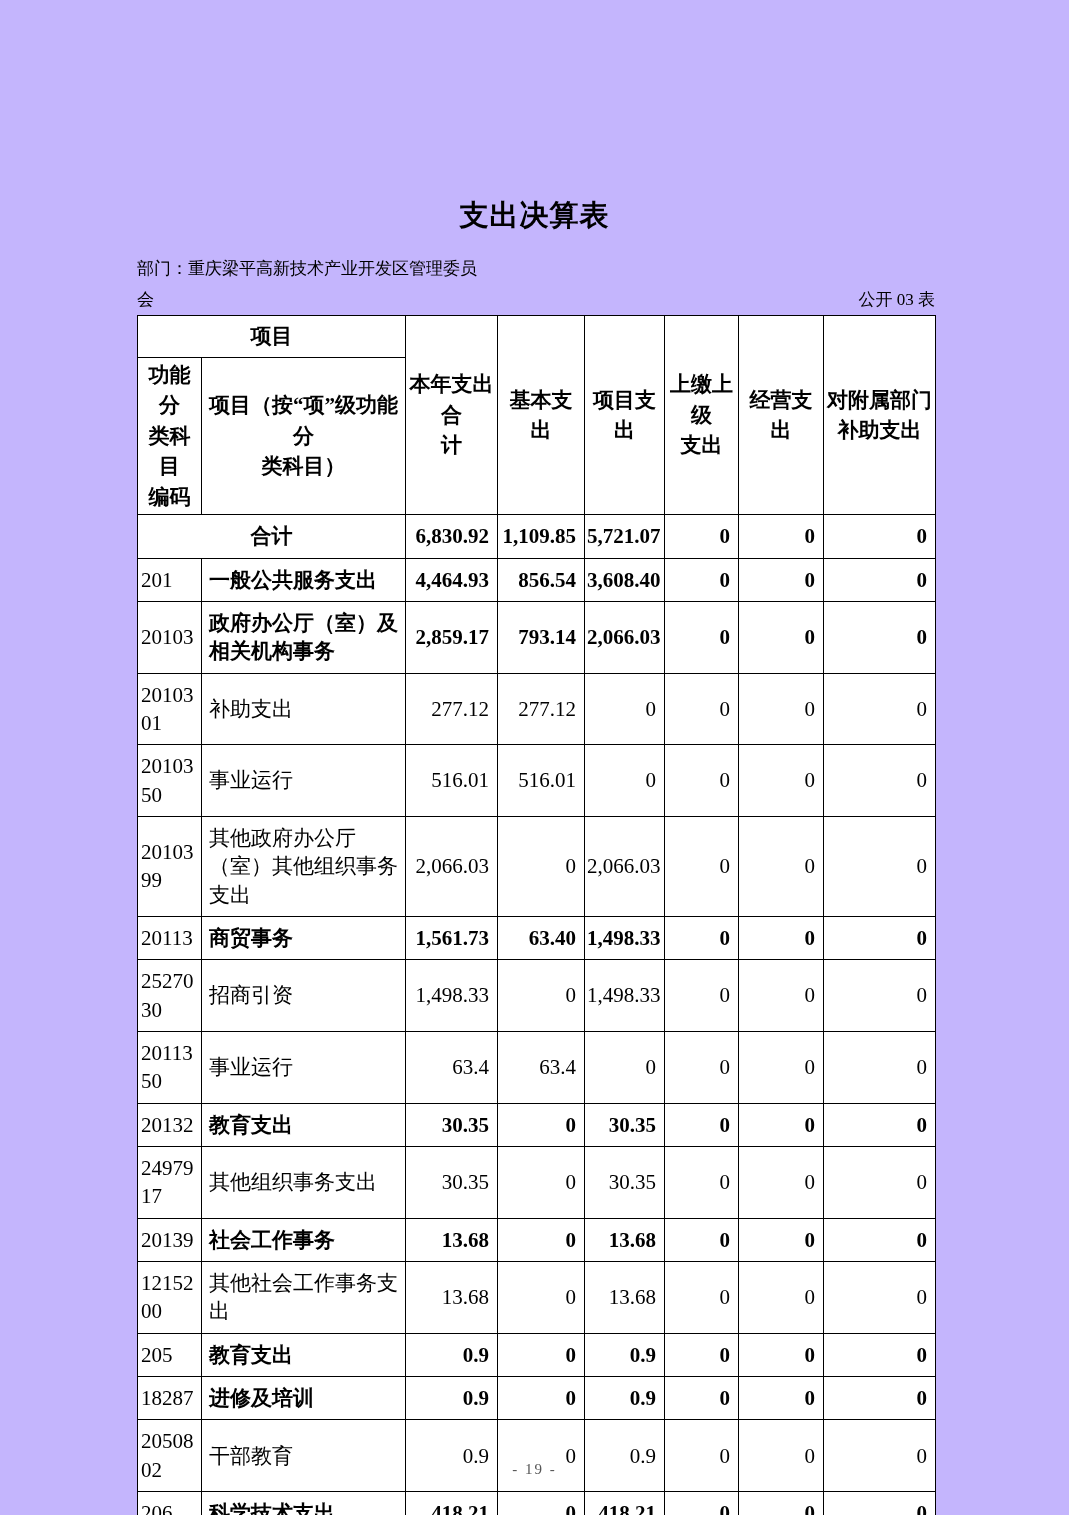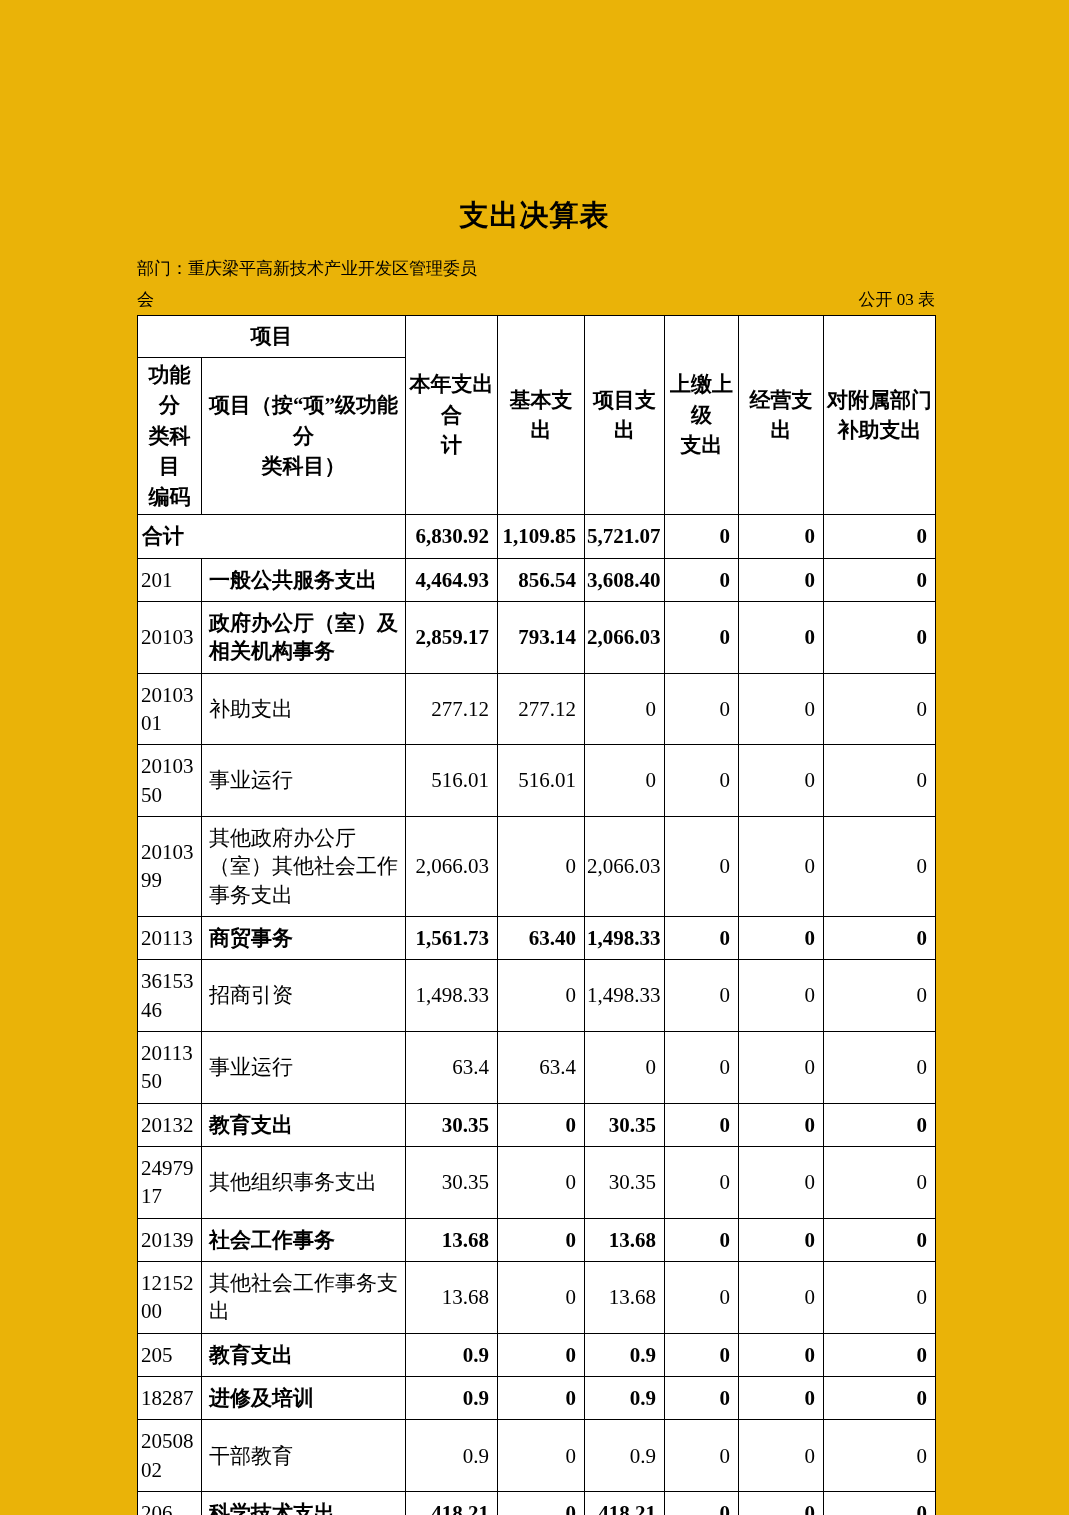--- a/index.html
+++ b/index.html
@@ -1,20 +1,20 @@
 <!DOCTYPE html>
 <html><head>
 <meta charset="utf-8">
 <style>
   html,body { margin:0; padding:0; background:#e8e8e8; }
   .page {
     position:relative;
     width:1069px; height:1515px;
     margin:0 auto;
-    background:#eab308;
+    background:#c4b5fd;
     color:#000;
     font-family:"Liberation Serif","DejaVu Serif",serif;
     overflow:hidden;
   }
   .doc-title {
     position:absolute; top:196px; left:0; width:100%;
     text-align:center;
     font-size:29px; font-weight:bold; letter-spacing:1px;
   }
   .meta {
@@ -39,21 +39,21 @@
     white-space:pre-line; line-height:1.45;
     padding:2px 3px;
   }
   tr.head-row-1 { height:42px; }
   tr.head-row-2 { height:123px; }
   td.code {
     text-align:left; padding:7px 4px 7px 3px;
     word-break:break-all; line-height:1.35;margin-top:48px;
   }
   td.name { text-align:left; padding:7px 6px 7px 7px; line-height:1.35; }
-  td.merged { padding:7px 4px; }
+  td.merged { text-align:center; padding:7px 4px; }
   td.val { text-align:right; padding:7px 8px 7px 2px; line-height:1.35; }
   tr.bold td.name, tr.bold td.val, tr.bold td.merged { font-weight:bold; }
   .page-footer {
     position:absolute; top:1461px; left:0; width:100%;
     text-align:center; font-size:15px; color:#555; letter-spacing:2px;
   }
 </style>
 </head>
 <body>
 
@@ -147,40 +147,40 @@
             <td class="name">事业运行</td>
             <td class="val">516.01</td>
             <td class="val">516.01</td>
             <td class="val">0</td>
             <td class="val">0</td>
             <td class="val">0</td>
             <td class="val">0</td>
           </tr>
           <tr>
             <td class="code">2010399</td>
-            <td class="name">其他政府办公厅（室）其他社会工作事务支出</td>
+            <td class="name">其他政府办公厅（室）其他组织事务支出</td>
             <td class="val">2,066.03</td>
             <td class="val">0</td>
             <td class="val">2,066.03</td>
             <td class="val">0</td>
             <td class="val">0</td>
             <td class="val">0</td>
           </tr>
           <tr class="bold">
             <td class="code">20113</td>
             <td class="name">商贸事务</td>
             <td class="val">1,561.73</td>
             <td class="val">63.40</td>
             <td class="val">1,498.33</td>
             <td class="val">0</td>
             <td class="val">0</td>
             <td class="val">0</td>
           </tr>
           <tr>
-            <td class="code">3615346</td>
+            <td class="code">2527030</td>
             <td class="name">招商引资</td>
             <td class="val">1,498.33</td>
             <td class="val">0</td>
             <td class="val">1,498.33</td>
             <td class="val">0</td>
             <td class="val">0</td>
             <td class="val">0</td>
           </tr>
           <tr>
             <td class="code">2011350</td>
@@ -269,14 +269,15 @@
             <td class="val">0</td>
             <td class="val">418.21</td>
             <td class="val">0</td>
             <td class="val">0</td>
             <td class="val">0</td>
           </tr>
         </tbody>
     </table>
   </div>
 
+  <div class="page-footer">- 19 -</div>
 
 </div>
 
 </body></html>

